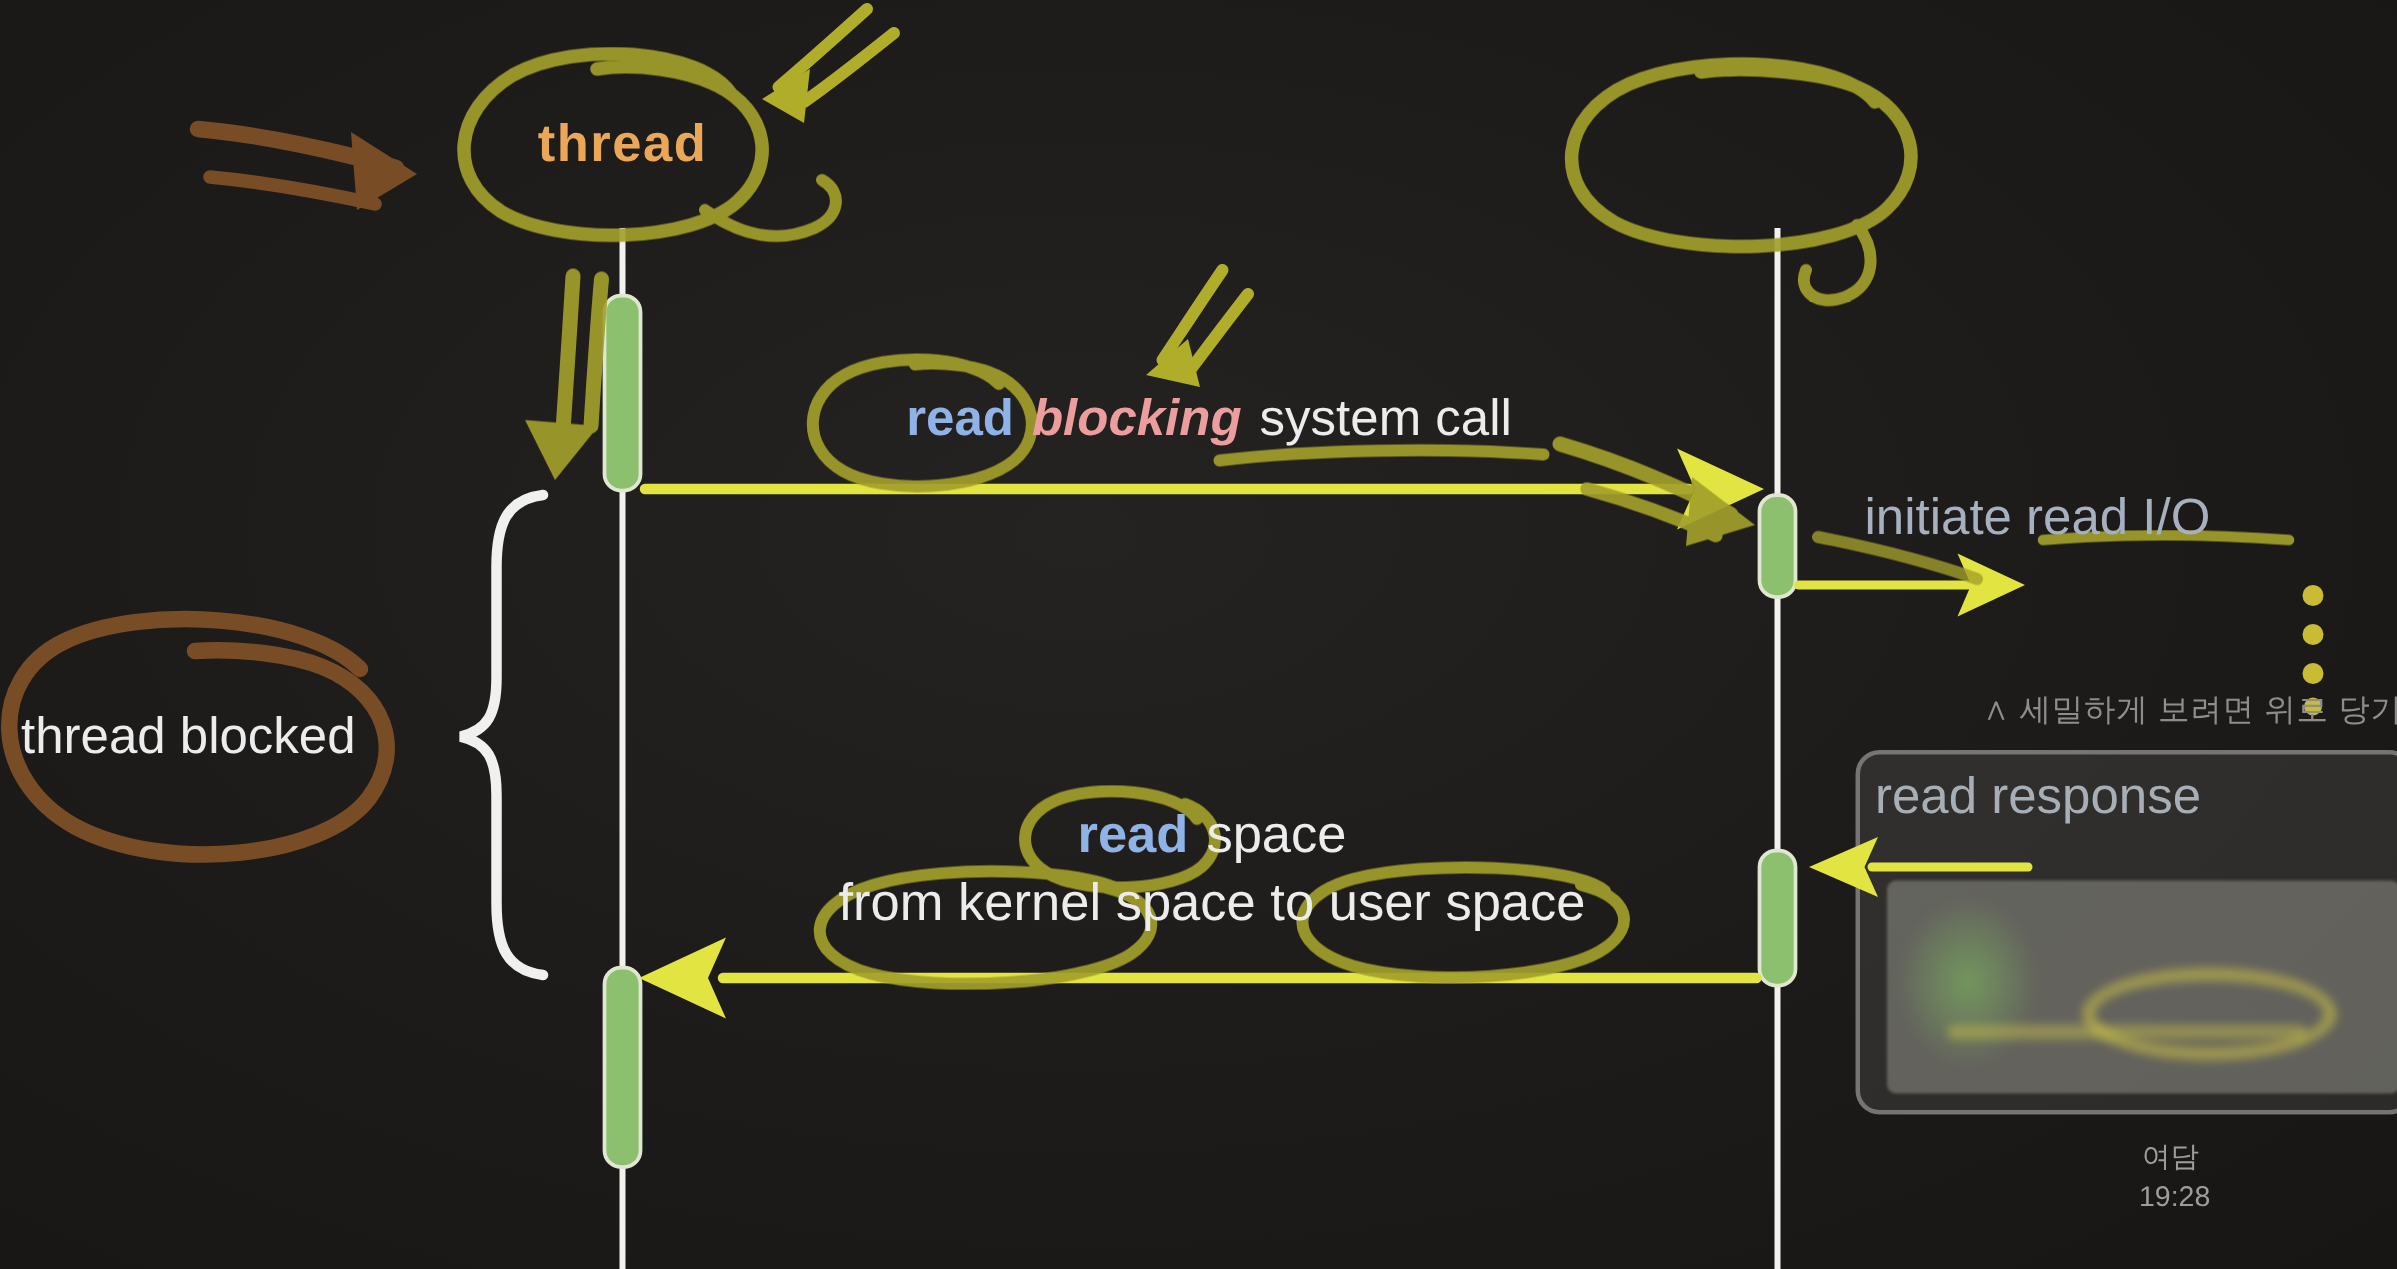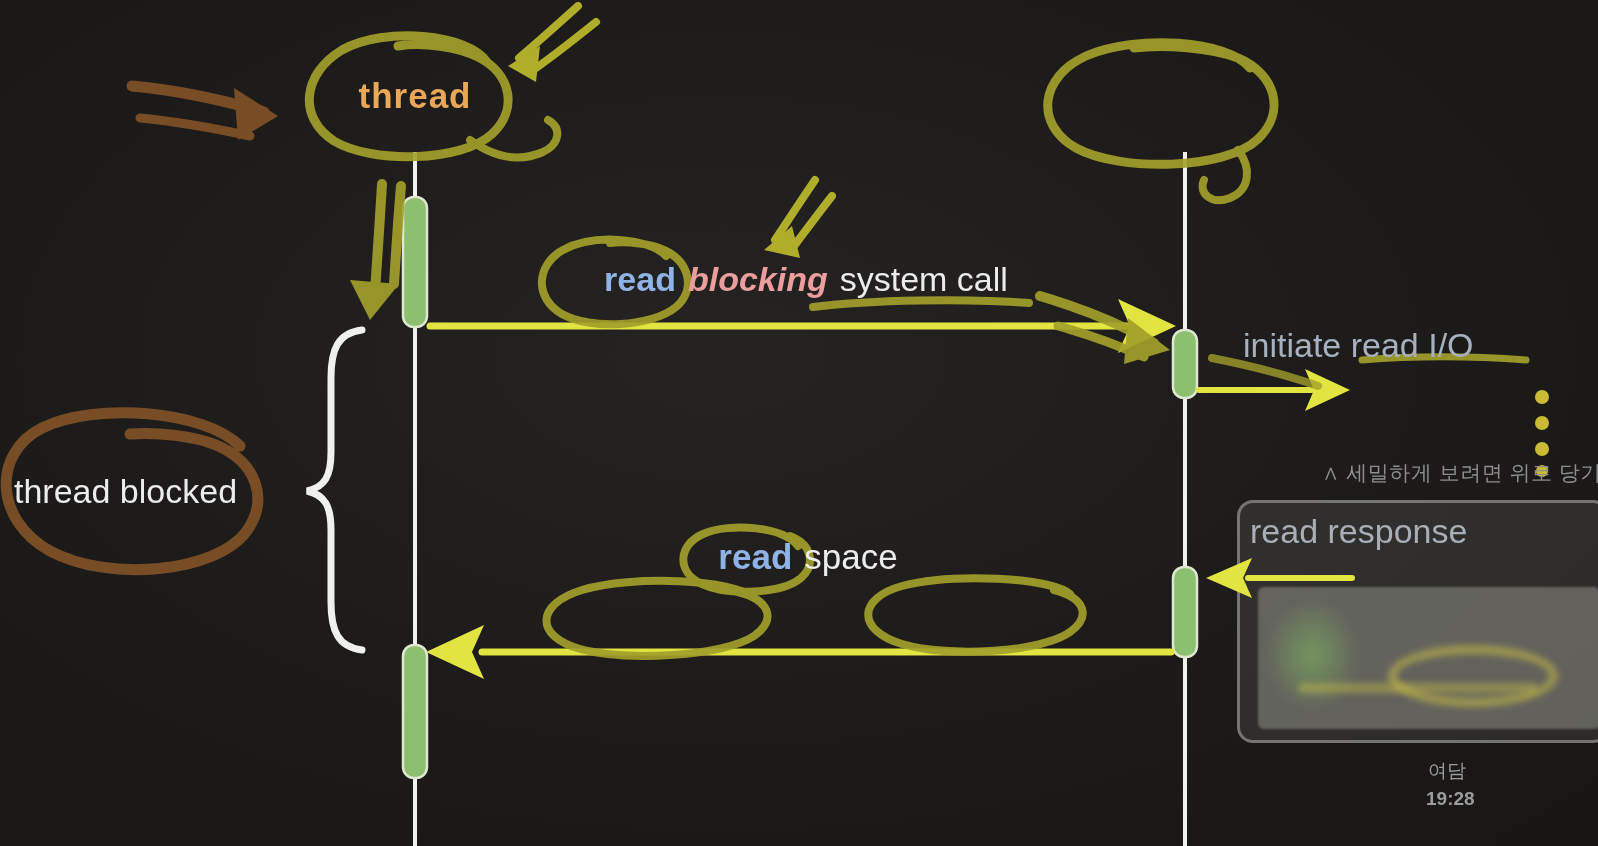--- a/index.html
+++ b/index.html
@@ -178,24 +178,25 @@
     <span class="word-blue gap">read</span><span class="word-pink gap">blocking</span><span class="word-white">system call</span>
   </div>
 
   <div class="txt label-big" style="left:14px; top:472px; color:#ececec;">thread blocked</div>
 
   <div class="txt label-big muted-blue" style="left:1243px; top:326px;">initiate read I/O</div>
 
   <div class="txt label-mid center" style="left:808px; top:537px;">
     <span class="word-blue gap">read</span><span class="word-white">space</span>
   </div>
+  <div class="txt label-mid center" style="left:808px; top:582px;">from kernel space to user space</div>
 
   <div class="txt label-big muted-gray" style="left:1250px; top:512px;">read response</div>
 
   <div class="txt hint" style="left:1322px; top:459px;">
     <span>∧</span>
     <span>세밀하게 보려면 위로 당기세</span>
   </div>
 
   <div class="txt meta" style="left:1428px; top:758px;">여담</div>
-  <div class="txt meta" style="left:1426px; top:788px;font-weight:bold;">19:28</div>
+  <div class="txt meta" style="left:1426px; top:788px;">19:28</div>
 
 </div>
 
 </body></html>

